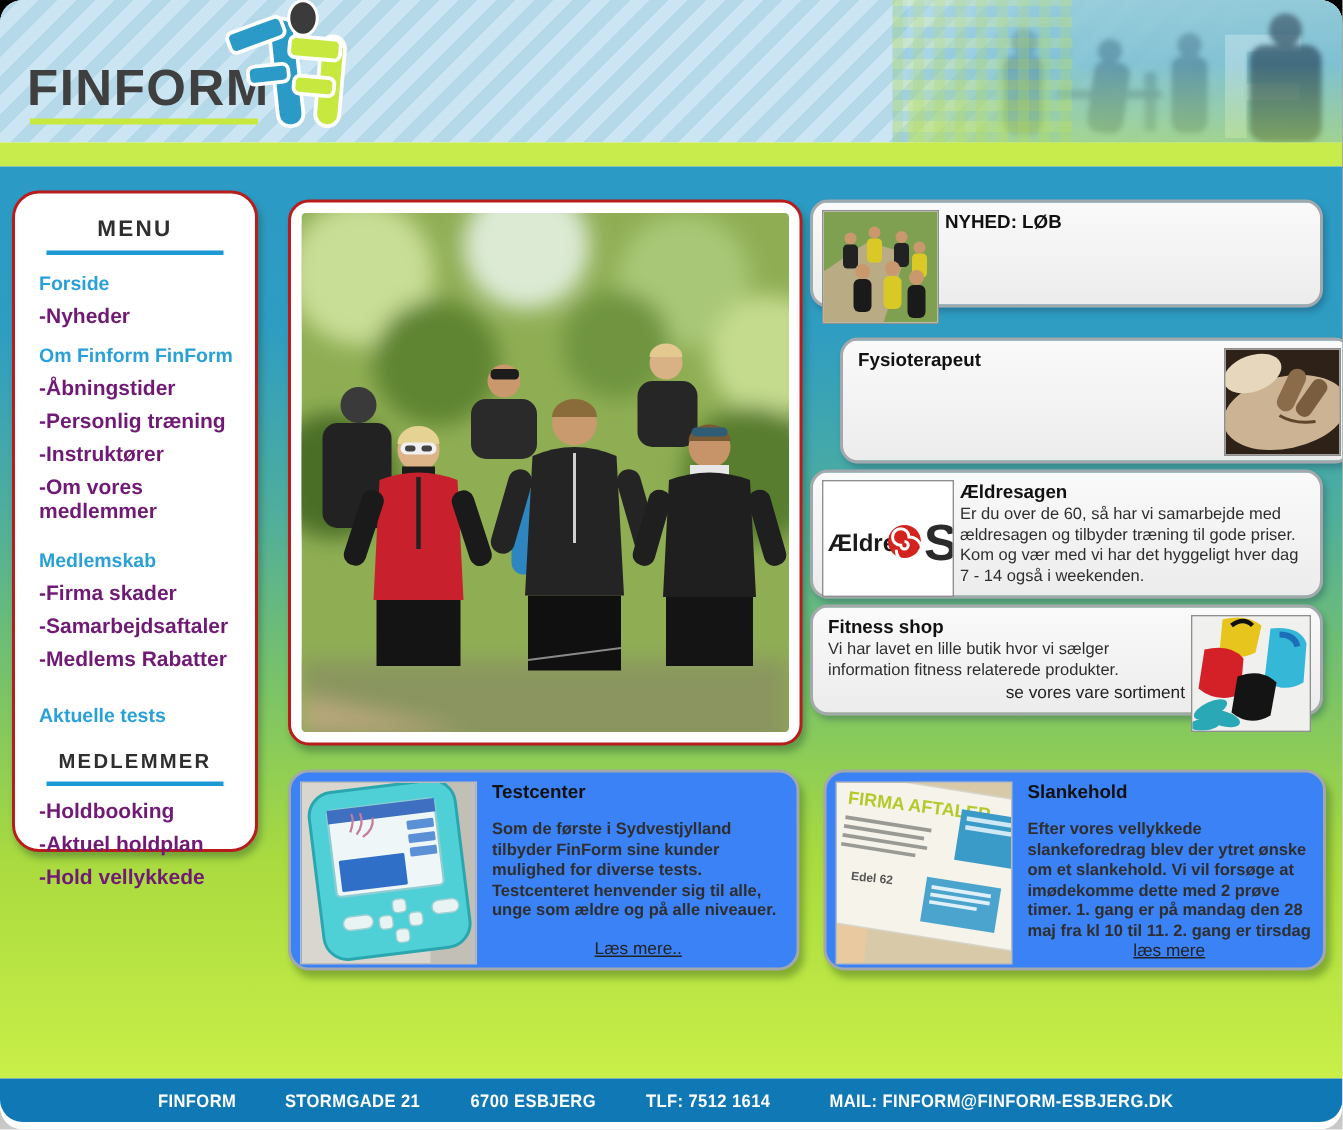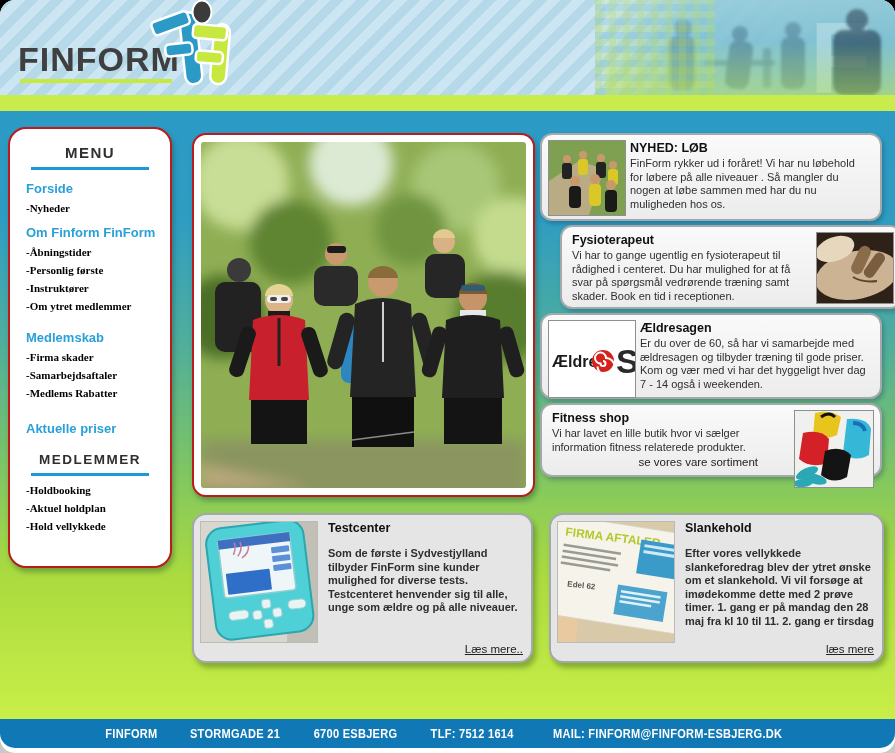--- a/index.html
+++ b/index.html
@@ -53,49 +53,49 @@
     box-shadow:2px 4px 5px rgba(20,60,40,.35);
   }
   #menu-panel{left:8px;top:127px;width:160px;height:437px;border-radius:18px;padding:0;}
   .menu-title{
     text-align:center;font-size:15px;font-weight:600;color:#2f2f2f;letter-spacing:1.5px;
     margin-top:15px;
   }
   .menu-rule{width:118px;height:3px;background:#1b9ad5;margin:6px auto 4px auto;}
   .menu-list{padding:0 0 0 16px;}
   .menu-heading{color:#29a0d8;font-weight:700;font-size:13px;margin-top:11px;cursor:pointer;}
-  .menu-link{color:#000000;font-weight:700;font-size:11px;margin-top:6px;width:132px;cursor:pointer;font-family:Liberation Serif, serif;}
+  .menu-link{color:#701a75;font-weight:700;font-size:14px;margin-top:6px;width:132px;cursor:pointer;}
   
   #photo-panel{left:192px;top:133px;width:339px;height:360px;padding:0;}
   #photo-panel svg{display:block;margin:7px;border-radius:3px;}
   
   .news-box{
     position:absolute;left:540px;width:342px;
     background:linear-gradient(180deg,#fafafa 0%,#ececec 100%);
     border:2px solid #a2a8ac;border-radius:12px;
     box-shadow:2px 3px 4px rgba(20,50,80,.3);
     display:flex;align-items:flex-start;padding:5px 6px;box-sizing:border-box;
   }
   .news-thumb{flex:0 0 auto;border:1px solid #8f8f8f;background:#fff;}
   .news-text-col{flex:1 1 auto;padding:0 4px;min-width:0;}
   .news-title{font-size:12.5px;font-weight:700;color:#111;margin:1px 0 2px 0;}
   .news-body{font-size:11px;color:#2e2e2e;line-height:13.5px;}
   .news-link{display:block;text-align:right;font-size:11.5px;color:#222;margin-top:2px;cursor:pointer;}
   
   .feature-box{
-    position:absolute;top:513px;height:150px;background:#e5e5e5;
+    position:absolute;top:513px;height:134px;background:#3b82f6;
     border:2px solid #a2a8ac;border-radius:14px;
     box-shadow:3px 5px 5px rgba(50,90,20,.4);
     display:flex;padding:6px;box-sizing:border-box;
   }
   .feature-thumb{flex:0 0 auto;border:1px solid #bbb;}
   .feature-text-col{flex:1 1 auto;padding:0 2px 0 10px;display:flex;flex-direction:column;min-width:0;}
   .feature-title{font-size:12.5px;font-weight:700;color:#111;margin:0 0 12px 0;}
   .feature-body{font-size:11px;color:#2e2e2e;line-height:13.5px;font-weight:bold;}
-  .feature-link{margin-top:auto;text-align:right;font-size:11.5px;color:#222;text-decoration:underline;cursor:pointer;}
+  .feature-link{margin-top:auto;text-align:center;font-size:11.5px;color:#222;text-decoration:underline;cursor:pointer;}
   
   #footer{
     position:absolute;left:0;top:719px;width:895px;height:29px;
     background:#1178b6;border-radius:0 0 15px 15px;
     display:flex;align-items:center;justify-content:center;gap:26px;
   }
   .footer-item{
     color:#fff;font-size:12px;font-weight:700;letter-spacing:.3px;
     transform:scaleX(.92);white-space:nowrap;
   }
@@ -157,30 +157,30 @@
 
   <div id="menu-panel" class="panel">
     <div class="menu-title">MENU</div>
     <div class="menu-rule"></div>
     <div class="menu-list">
       <div class="menu-heading">Forside</div>
       <div class="menu-link">-Nyheder</div>
 
       <div class="menu-heading">Om Finform FinForm</div>
       <div class="menu-link">-Åbningstider</div>
-      <div class="menu-link">-Personlig første</div>
+      <div class="menu-link">-Personlig træning</div>
       <div class="menu-link">-Instruktører</div>
-      <div class="menu-link">-Om ytret medlemmer</div>
+      <div class="menu-link">-Om vores medlemmer</div>
 
       <div class="menu-heading" style="margin-top:18px;">Medlemskab</div>
       <div class="menu-link">-Firma skader</div>
       <div class="menu-link">-Samarbejdsaftaler</div>
       <div class="menu-link">-Medlems Rabatter</div>
 
-      <div class="menu-heading" style="margin-top:22px;">Aktuelle priser</div>
+      <div class="menu-heading" style="margin-top:22px;">Aktuelle tests</div>
     </div>
     <div class="menu-title" style="margin-top:16px;font-size:13.5px;">MEDLEMMER</div>
     <div class="menu-rule"></div>
     <div class="menu-list">
       <div class="menu-link" style="margin-top:8px;">-Holdbooking</div>
       <div class="menu-link">-Aktuel holdplan</div>
       <div class="menu-link">-Hold vellykkede</div>
     </div>
   </div>
 
@@ -248,21 +248,21 @@
         <rect x="-12" y="-13" width="24" height="6" rx="3" fill="#2f5d75"></rect>
         <rect x="-13" y="12" width="26" height="13" fill="#e8e8e8"></rect>
         <path d="M-27 22 Q0 12 27 22 L31 100 L-31 100 Z" fill="#1f1f1f"></path>
         <rect x="-46" y="28" width="15" height="52" rx="7" fill="#1f1f1f" transform="rotate(16 -38 54)"></rect>
         <rect x="31" y="28" width="15" height="52" rx="7" fill="#1f1f1f" transform="rotate(-16 38 54)"></rect>
         <rect x="-29" y="100" width="58" height="46" fill="#141414"></rect>
       </g>
     </svg>
   </div>
 
-  <div class="news-box" style="top:133px;height:88px;">
+  <div class="news-box" style="top:133px;height:72px;">
     <svg class="news-thumb" width="76" height="74" viewBox="0 0 76 74">
       <rect width="76" height="74" fill="#7fa050"></rect>
       <path d="M0 74 L0 40 L30 20 L55 28 L40 74 Z" fill="#b9ab83"></path>
       <g>
         <circle cx="18" cy="18" r="4" fill="#c9996d"></circle>
           <rect x="13" y="22" width="10" height="16" rx="3" fill="#222"></rect>
         <circle cx="34" cy="14" r="4" fill="#c9996d"></circle>
           <rect x="29" y="18" width="10" height="16" rx="3" fill="#d9c826"></rect>
         <circle cx="52" cy="17" r="4" fill="#c9996d"></circle>
           <rect x="47" y="21" width="10" height="16" rx="3" fill="#222"></rect>
@@ -271,28 +271,26 @@
         <circle cx="26" cy="40" r="5" fill="#c9996d"></circle>
           <rect x="20" y="45" width="12" height="22" rx="4" fill="#1a1a1a"></rect>
         <circle cx="46" cy="38" r="5" fill="#c9996d"></circle>
           <rect x="40" y="43" width="12" height="22" rx="4" fill="#d9c826"></rect>
         <circle cx="62" cy="44" r="5" fill="#c9996d"></circle>
           <rect x="56" y="49" width="12" height="22" rx="4" fill="#1a1a1a"></rect>
       </g>
     </svg>
     <div class="news-text-col">
       <div class="news-title">NYHED: LØB</div>
-      <div class="news-body">FinForm rykker ud i foråret! Vi har nu løbehold for løbere på alle niveauer . Så mangler du nogen at løbe sammen med har du nu muligheden hos os.</div>
     </div>
   </div>
 
   <div class="news-box" style="top:225px;height:84px;margin-left:20px;">
     <div class="news-text-col">
       <div class="news-title">Fysioterapeut</div>
-      <div class="news-body">Vi har to gange ugentlig en fysioterapeut til rådighed i centeret. Du har mulighed for at få svar på spørgsmål vedrørende træning samt skader. Book en tid i receptionen.</div>
     </div>
     <svg class="news-thumb" width="76" height="70" viewBox="0 0 76 70">
       <rect width="76" height="70" fill="#2e2218"></rect>
       <ellipse cx="40" cy="42" rx="42" ry="24" fill="#cbb393" transform="rotate(-12 40 42)"></ellipse>
       <ellipse cx="18" cy="16" rx="20" ry="12" fill="#e6d7bd" transform="rotate(-20 18 16)"></ellipse>
       <rect x="38" y="12" width="12" height="30" rx="6" fill="#8a6b4a" transform="rotate(25 44 27)"></rect>
       <rect x="52" y="18" width="11" height="28" rx="5" fill="#7a5c3e" transform="rotate(35 57 32)"></rect>
       <path d="M36 44 q10 6 24 4" stroke="#5f452d" stroke-width="2" fill="none"></path>
       <path d="M30 54 q14 6 30 2" stroke="#4a3категории522" stroke-width="0" fill="none"></path>
     </svg>
@@ -305,21 +303,21 @@
       <circle cx="54" cy="40" r="11" fill="#d3231c"></circle>
       <path d="M54 40 a2.5 2.5 0 1 1 -2.5 2.5 a5.5 5.5 0 1 1 5.5 -5.5 a8.5 8.5 0 1 1 -8.5 8.5" stroke="#fff" stroke-width="2" fill="none"></path>
       <text x="67" y="52" font-size="34" font-weight="600" fill="#2a2a2a" font-family="Liberation Sans, sans-serif">Sa</text>
     </svg>
     <div class="news-text-col">
       <div class="news-title">Ældresagen</div>
       <div class="news-body">Er du over de 60, så har vi samarbejde med ældresagen og tilbyder træning til gode priser. Kom og vær med vi har det hyggeligt hver dag 7 - 14 også i weekenden.</div>
     </div>
   </div>
 
-  <div class="news-box" style="top:403px;height:74px;gap:32px;">
+  <div class="news-box" style="top:403px;height:74px;">
     <div class="news-text-col">
       <div class="news-title">Fitness shop</div>
       <div class="news-body">Vi har lavet en lille butik hvor vi sælger information fitness relaterede produkter.</div>
       <span class="news-link">se vores vare sortiment</span>
     </div>
     <svg class="news-thumb" width="78" height="76" viewBox="0 0 78 76">
       <rect width="78" height="76" fill="#f0f0ee"></rect>
       <path d="M20 2 q16 -4 26 4 l-4 18 q-12 6 -24 0 Z" fill="#e8c51c"></path>
       <path d="M26 6 q8 -6 14 0" stroke="#111" stroke-width="3" fill="none"></path>
       <path d="M8 22 q18 -4 26 6 l-2 24 q-16 6 -28 -4 Z" fill="#d42027"></path>

